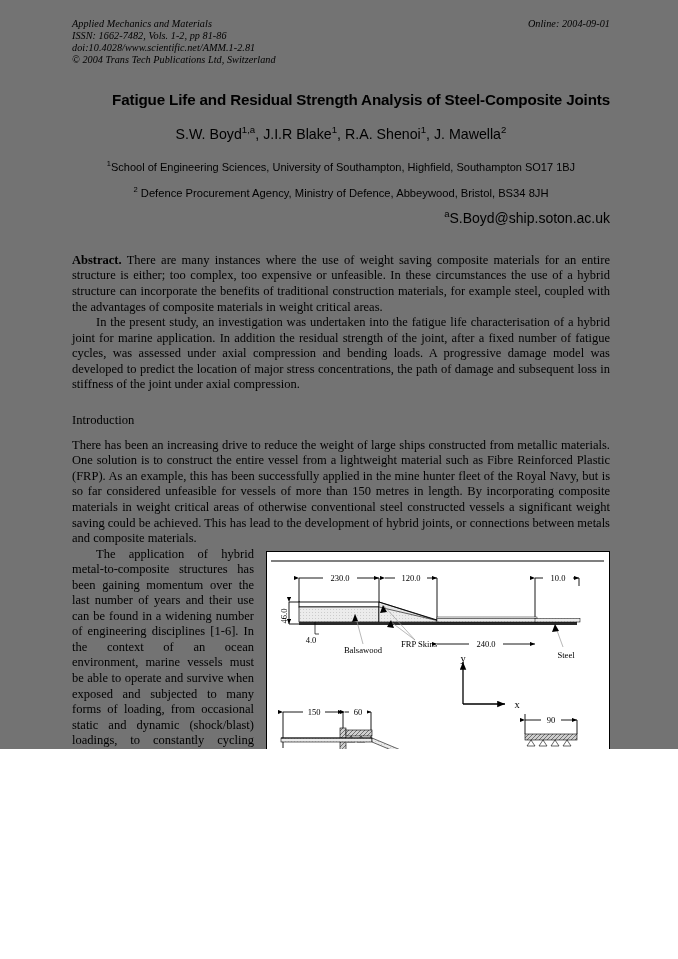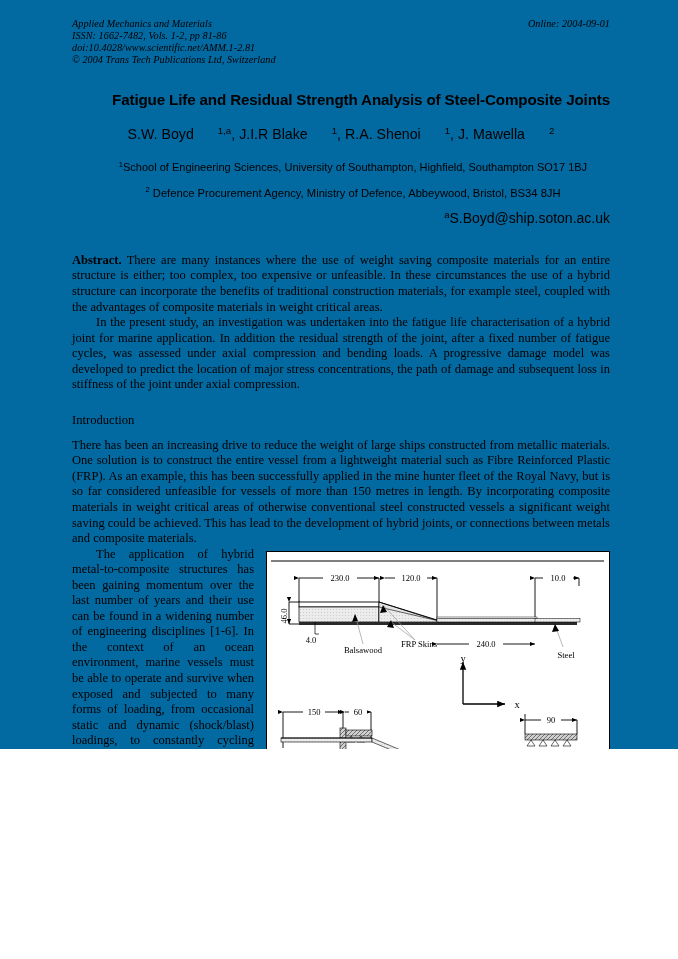--- a/index.html
+++ b/index.html
@@ -8,21 +8,21 @@
     background: #ffffff;
   }
   body {
     font-family: "Liberation Serif", "DejaVu Serif", serif;
     color: #000000;
   }
   .page {
     position: relative;
     width: 678px;
     height: 749px;
-    background: #0369a1;
+    background: #737373;
     overflow: hidden;
     box-sizing: border-box;
   }
   .content {
     position: absolute;
     left: 72px;
     top: 18px;
     width: 538px;
   }
 
@@ -71,21 +71,21 @@
     text-align: center;
     font-size: 11.2px;
     line-height: 15.5px;
   }
   .email {
     margin-top: 10px;
     text-align: right;
     font-size: 14px;
     line-height: 15.5px;
   }
-  sup { font-size: 0.68em; vertical-align: super; line-height: 0; padding-left: 24px; }
+  sup { font-size: 0.68em; vertical-align: super; line-height: 0; }
 
   
   .keywords {
     margin-top: 28px;
     font-family: "Liberation Sans", "DejaVu Sans", sans-serif;
     font-size: 11.4px;
     line-height: 15px;
   }
   .keywords b { font-weight: bold; }
 

